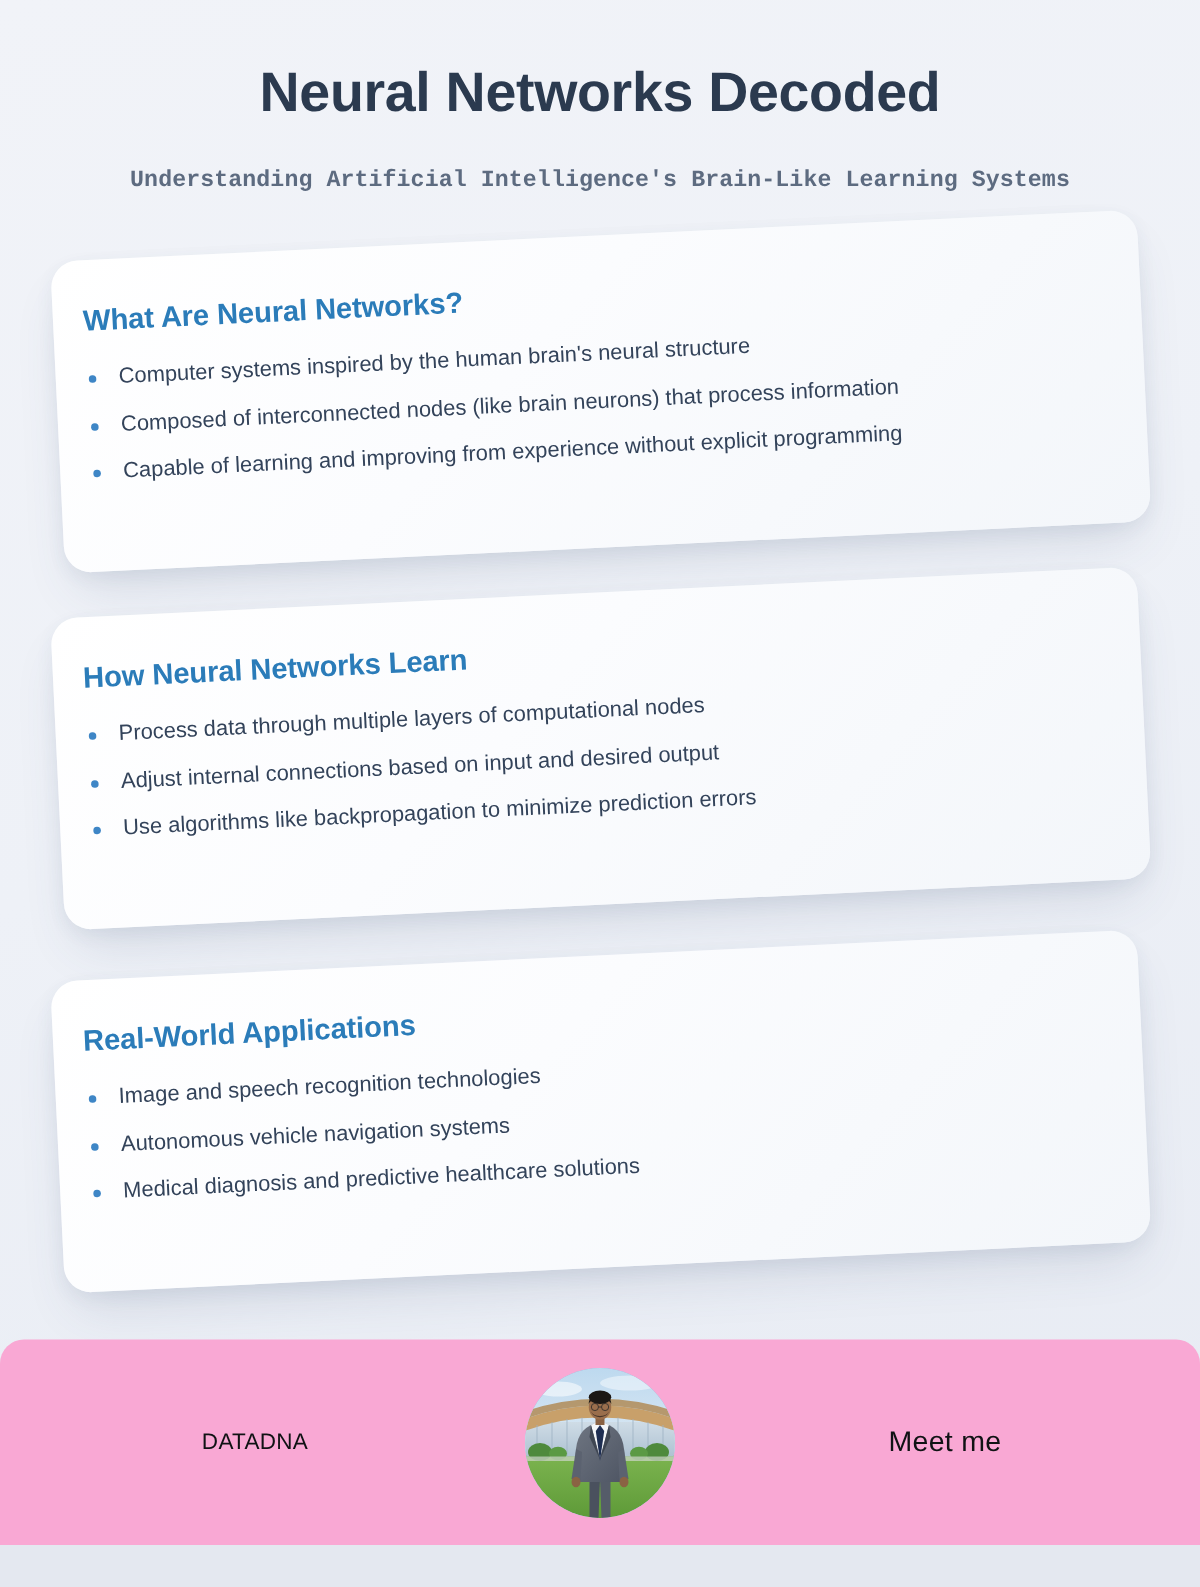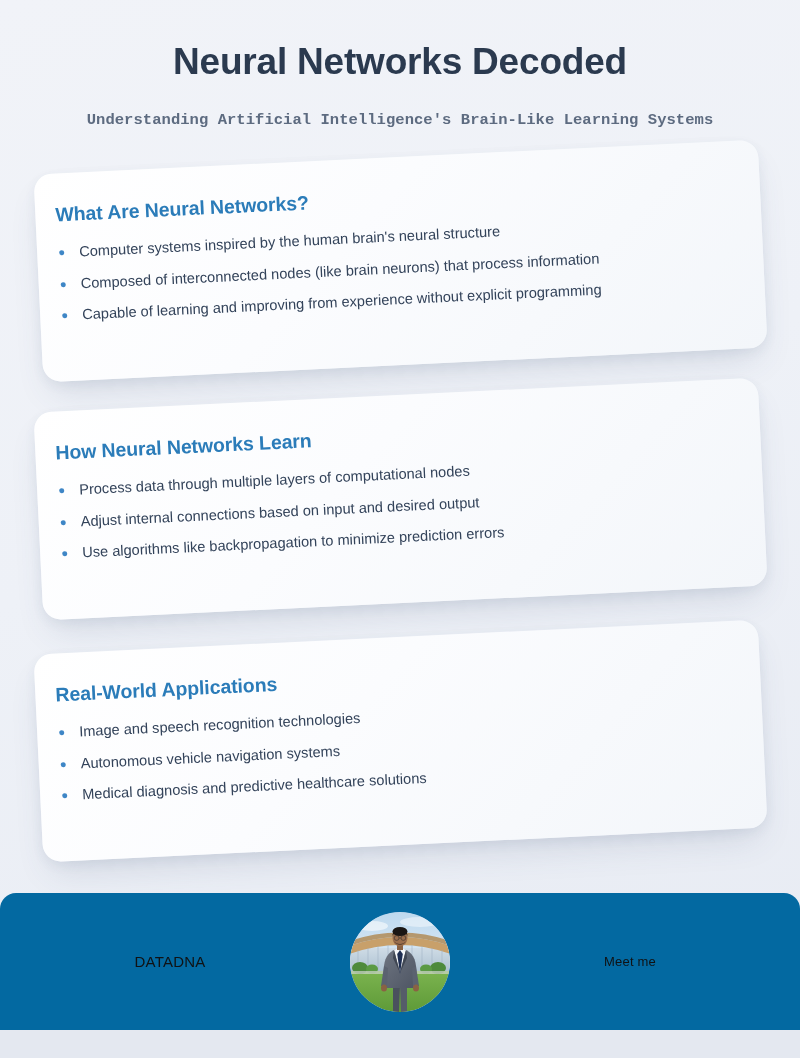--- a/index.html
+++ b/index.html
@@ -118,21 +118,21 @@
     background: #3e86c6;
   }
 
   
   .footer {
     position: absolute;
     left: 0;
     top: 893px;
     width: 800px;
     height: 137px;
-    background: #0369a1;
+    background: #f9a8d4;
     border-radius: 16px 16px 0 0;
     display: flex;
     align-items: center;
     justify-content: center;
     z-index: 6;
   }
 
   .footer-inner {
     position: relative;
     width: 800px;
@@ -155,21 +155,21 @@
 
   .footer-cta {
     position: absolute;
     right: 0;
     top: 0;
     width: 340px;
     height: 137px;
     display: flex;
     align-items: center;
     justify-content: center;
-    font-size: 13px;
+    font-size: 19px;
     color: #101214;
     letter-spacing: 0.2px;
   }
 
   .avatar {
     position: absolute;
     left: 50%;
     top: 50%;
     width: 100px;
     height: 100px;

